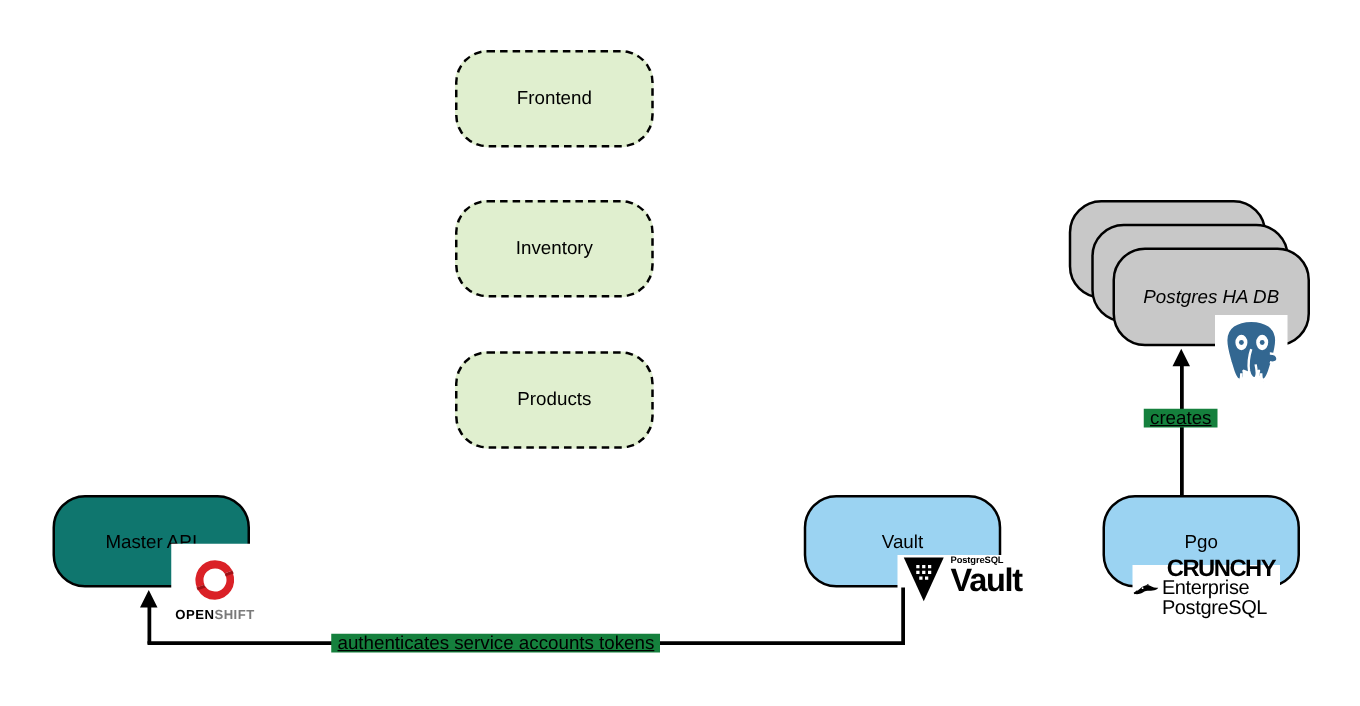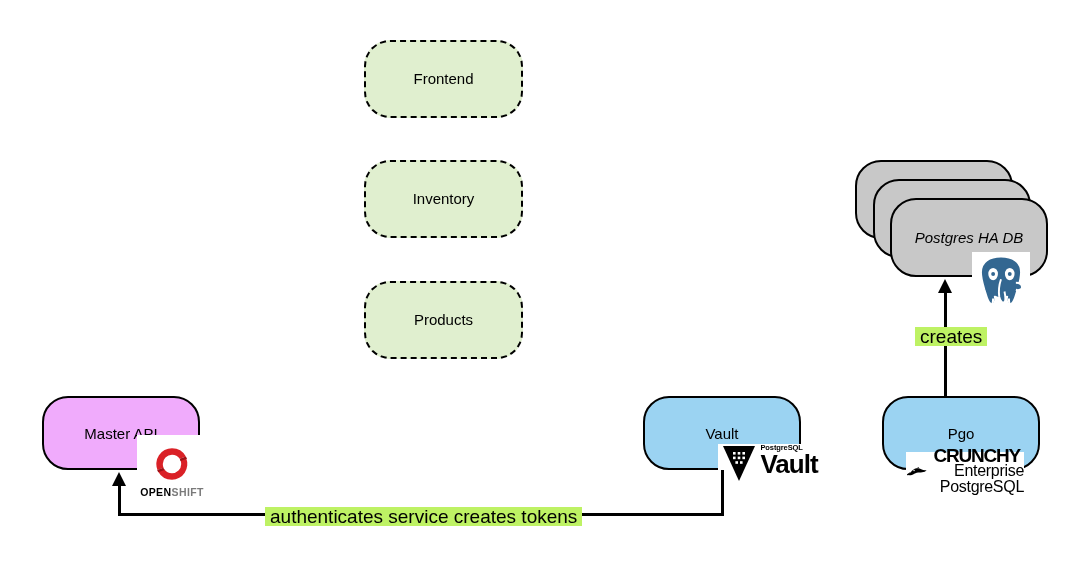--- a/index.html
+++ b/index.html
@@ -9,36 +9,36 @@
 
   
   .node{position:absolute;box-sizing:border-box;display:flex;
         align-items:center;justify-content:center;}
   .node .label{font-size:15px;color:#000;line-height:1;white-space:nowrap;}
 
   .svc{border:2.5px dashed #000;border-radius:26px;background:#e0efcf;}
   .svc .label{margin-top:-2px;}
 
   .solid{border:2.5px solid #000;border-radius:26px;}
-  .salmon{background:#f0abfc;}
+  .salmon{background:#0f766e;}
   .blue{background:#9bd3f2;}
   .gray{background:#c8c8c8;}
 
   .stack-layer{position:absolute;border:2.5px solid #000;border-radius:26px;
                background:#c8c8c8;box-sizing:border-box;}
 
   
   .seg{position:absolute;background:#000;}
   .seg.h{height:2.5px;}
   .seg.v{width:2.5px;}
   .arrowhead{position:absolute;width:0;height:0;
              border-left:7px solid transparent;border-right:7px solid transparent;
              border-bottom:14px solid #000;}
-  .edge-label{position:absolute;font-size:19px;color:#000;background:#bef264;
-              padding:0 5px;white-space:nowrap;line-height:1;}
+  .edge-label{position:absolute;font-size:15px;color:#000;background:#15803d;
+              padding:0 5px;white-space:nowrap;line-height:1;text-decoration:underline;}
 
   
   .badge{position:absolute;background:#fff;display:flex;
          align-items:center;justify-content:center;box-sizing:border-box;}
 
   
   .os-badge{flex-direction:column;gap:1px;padding-top:2px;}
   .os-word{font-size:10.5px;letter-spacing:.4px;line-height:1;}
   .os-word b{color:#000;font-weight:bold;}
   .os-word i{color:#7a7a7a;font-style:normal;font-weight:bold;}
@@ -147,33 +147,33 @@
     <span class="vault-word">
       <span class="vault-hashi">PostgreSQL</span>
       <span class="vault-name">Vault</span>
     </span>
   </div>
 
   <div class="node solid blue" style="left:872px;top:396px;width:158px;height:74px;margin-left:10px;">
     <span class="label">Pgo</span>
   </div>
 
-  <div class="badge crunchy-badge" style="left:906px;top:452px;width:118px;height:38px;text-align:right;">
+  <div class="badge crunchy-badge" style="left:906px;top:452px;width:118px;height:38px;">
     <svg width="36" height="26" viewBox="0 0 48 32" aria-hidden="true">
       <path d="M2 24c3-1 6-3 9-6 3-3 7-7 12-8 4-1 8 0 11 2 4 2 8 3 12 2
                -2 3-6 5-10 5-4 1-8 0-12 1-4 1-7 4-11 5-4 1-8 1-11-1z" fill="#000"></path>
       <path d="M9 18c-2 2-4 4-7 5l2 3 4-3z" fill="#000"></path>
       <circle cx="18" cy="15" r="1.6" fill="#fff"></circle>
       <path d="M24 10l4-3 1 3z" fill="#000"></path>
     </svg>
     <span class="crunchy-word">
       <span class="crunchy-name">CRUNCHY</span>
       <span class="crunchy-sub">Enterprise PostgreSQL</span>
     </span>
   </div>
 
   <div class="seg v" style="left:721px;top:470px;width:2.5px;height:45px;"></div>
   <div class="seg h" style="left:118px;top:513px;width:606px;height:2.5px;"></div>
   <div class="seg v" style="left:118px;top:484px;width:2.5px;height:31px;"></div>
   <div class="arrowhead" style="left:112px;top:472px;"></div>
-  <div class="edge-label" style="left:265px;top:507px;">authenticates service creates tokens</div>
+  <div class="edge-label" style="left:265px;top:507px;">authenticates service accounts tokens</div>
 
 </div>
 
 </body></html>

